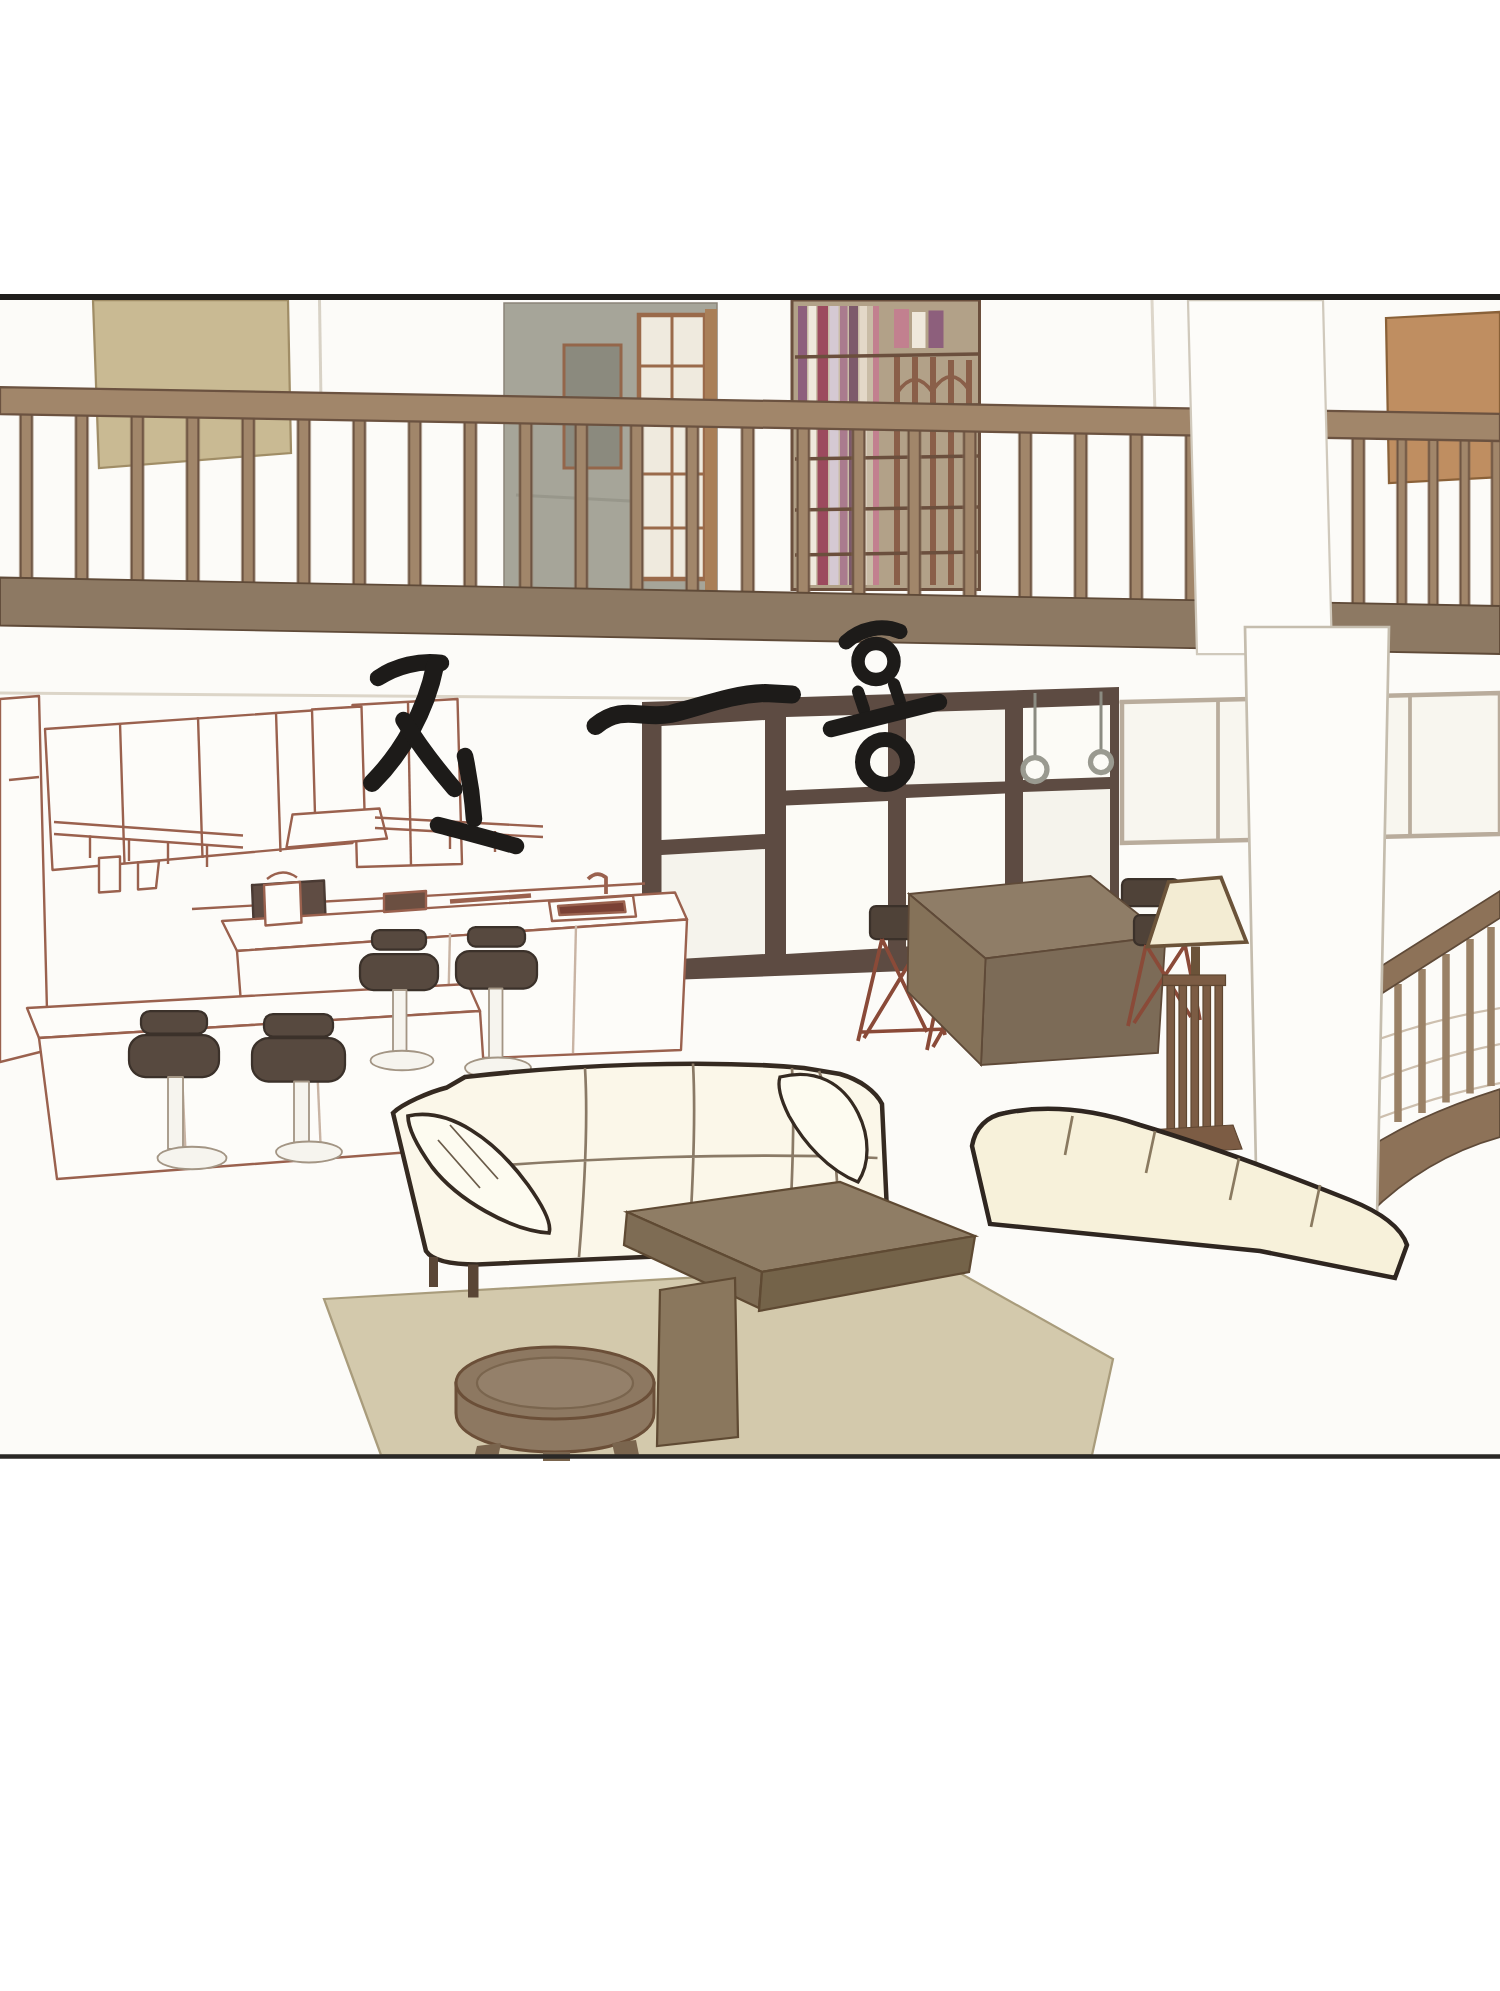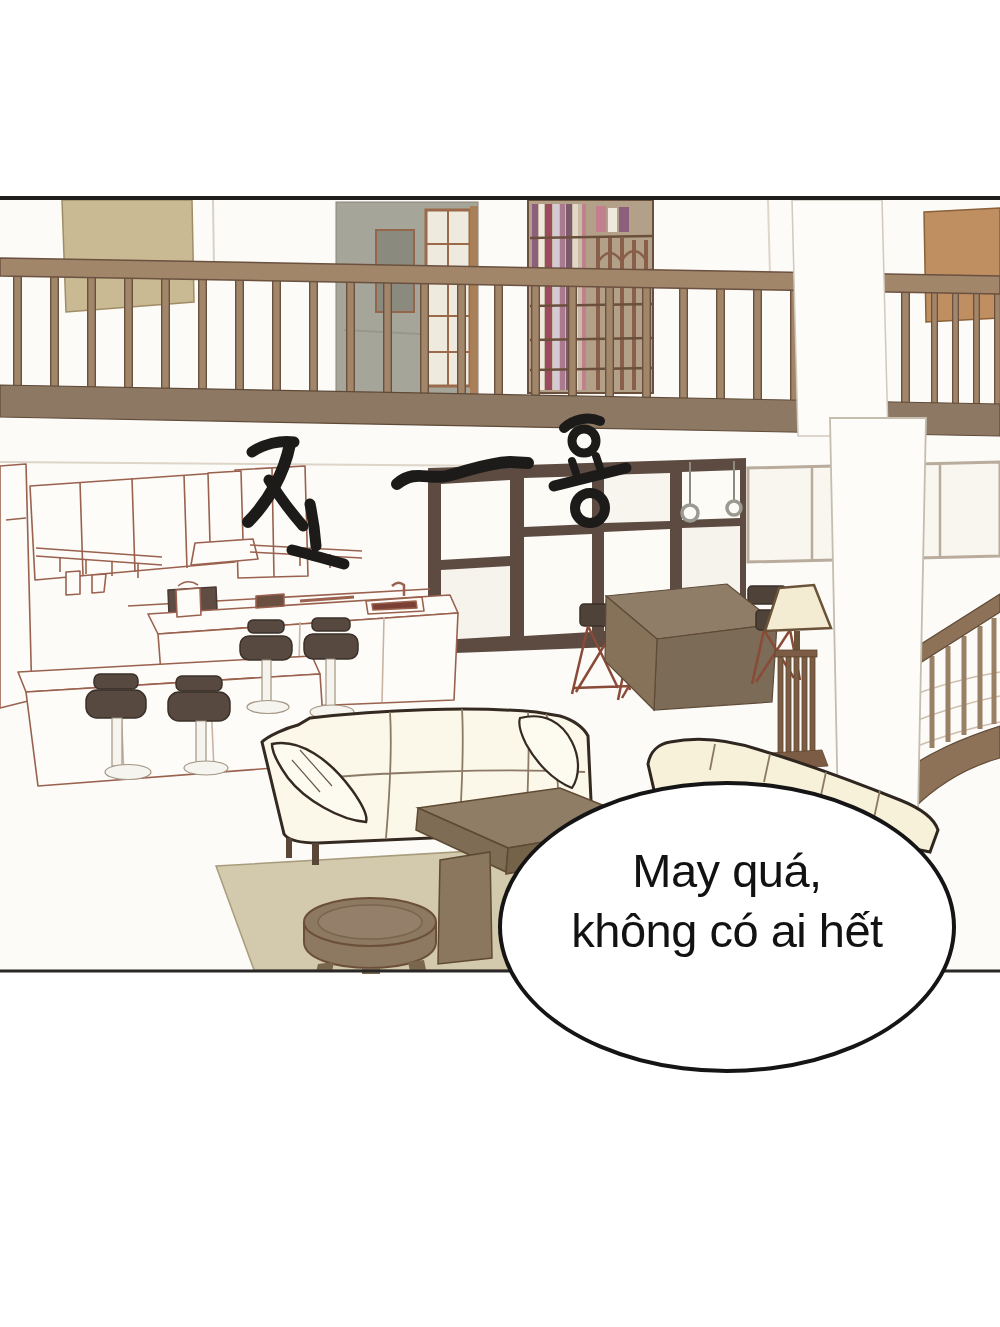--- a/index.html
+++ b/index.html
@@ -302,20 +302,14 @@
     <circle cx="584" cy="441" r="12" stroke-width="9"></circle>
     <path stroke-width="8" d="M572,461 L576,473 M596,456 L600,468"></path>
     <path stroke-width="11" d="M554,486 L626,468"></path>
     <circle cx="590" cy="508" r="15" stroke-width="10"></circle>
   </g>
 
   <line x1="0" y1="198" x2="1000" y2="198" stroke="#201e1c" stroke-width="4"></line>
   <line x1="0" y1="971" x2="1000" y2="971" stroke="#2a2826" stroke-width="3"></line>
 </svg>
 
-  <div class="speech-bubble">
-    <div class="bubble-text">
-      <span class="bubble-line">May quá,</span>
-      <span class="bubble-line">không có ai hết</span>
-    </div>
-  </div>
 
 </div>
 
 </body></html>

